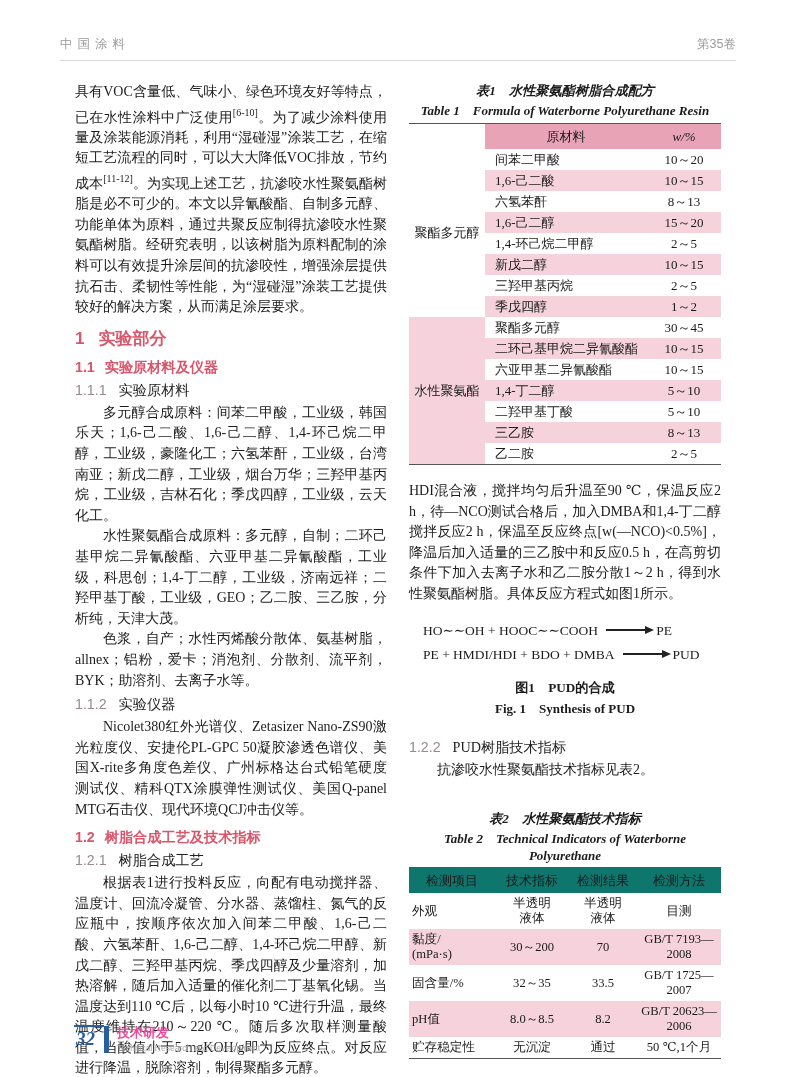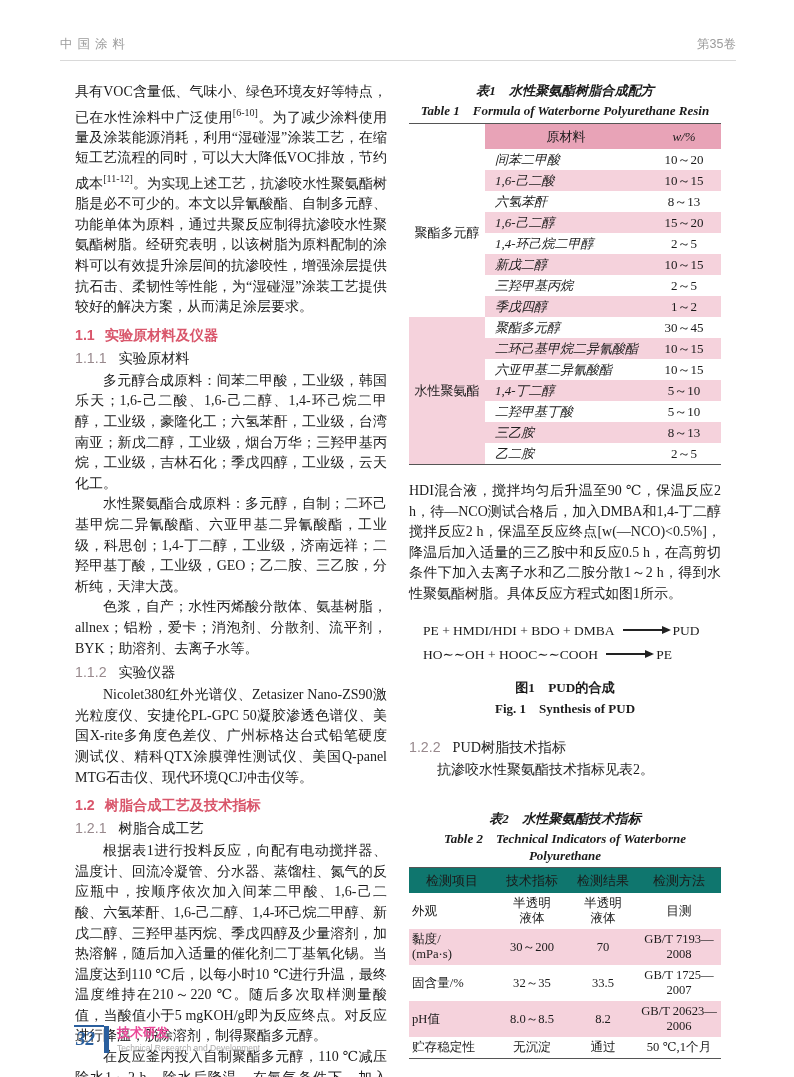--- a/index.html
+++ b/index.html
@@ -30,21 +30,21 @@
   .tablecap{text-align:center;font-weight:bold;margin:0 0 3px;font-style:italic;}
   .capcn{font-size:13.2px;}
   .capen{font-size:13px;margin-top:2px;}
   
   table{border-collapse:collapse;width:100%;}
   .t1{border-top:1.5px solid #555;border-bottom:1.5px solid #555;font-size:13px;}
   .t1 th{background:#e8a3b7;font-weight:normal;height:23px;font-size:13px;}
   .t1 td{height:21px;padding:0 2px;}
   .t1 .group{width:72px;text-align:center;background:#fff;}
   .t1 .gpink{background:#f5d2dc;}
-  .t1 .mat{text-align:left;padding-left:10px;font-style:italic;}
+  .t1 .mat{text-align:left;padding-left:10px;}
   .t1 .val{width:70px;text-align:center;}
   .t1 tr.stripe .mat,.t1 tr.stripe .val{background:#f5d2dc;margin-top:11px;}
   .t1 th.wcol{font-style:italic;}
   
   .mt16{margin-top:16px;}
   
   .figure{margin-top:14px;}
   .eq{font-size:13.5px;line-height:24px;padding-left:14px;white-space:nowrap;}
   .arrow{display:inline-block;vertical-align:middle;width:46px;height:1.6px;background:#222;
          position:relative;margin:0 4px 3px 8px;}
@@ -77,20 +77,23 @@
 <div class="page">
 
   <div class="header">
     <span class="journal-name">中国涂料</span>
     <span>第35卷</span>
   </div>
 
   <div class="col left">
     <p class="para noindent"><span>具有VOC含量低、气味小、绿色环境友好等特点，已在水性涂料中广泛使用</span><sup>[6-10]</sup><span>。为了减少涂料使用量及涂装能源消耗，利用“湿碰湿”涂装工艺，在缩短工艺流程的同时，可以大大降低VOC排放，节约成本</span><sup>[11-12]</sup><span>。为实现上述工艺，抗渗咬水性聚氨酯树脂是必不可少的。本文以异氰酸酯、自制多元醇、功能单体为原料，通过共聚反应制得抗渗咬水性聚氨酯树脂。经研究表明，以该树脂为原料配制的涂料可以有效提升涂层间的抗渗咬性，增强涂层提供抗石击、柔韧性等性能，为“湿碰湿”涂装工艺提供较好的解决方案，从而满足涂层要求。</span></p>
 
+    <div class="h1red">
+      <span class="num">1</span><span>实验部分</span>
+    </div>
 
     <div class="h2red">
       <span class="num">1.1</span><span>实验原材料及仪器</span>
     </div>
 
     <div class="h3">
       <span class="num">1.1.1</span><span>实验原材料</span>
     </div>
 
     <p class="para">多元醇合成原料：间苯二甲酸，工业级，韩国乐天；1,6-己二酸、1,6-己二醇、1,4-环己烷二甲醇，工业级，豪隆化工；六氢苯酐，工业级，台湾南亚；新戊二醇，工业级，烟台万华；三羟甲基丙烷，工业级，吉林石化；季戊四醇，工业级，云天化工。</p>
@@ -193,24 +196,24 @@
             <td class="mat">乙二胺</td>
             <td class="val">2～5</td>
           </tr>
         </tbody>
     </table>
 
     <p class="para noindent mt16">HDI混合液，搅拌均匀后升温至90 ℃，保温反应2 h，待—NCO测试合格后，加入DMBA和1,4-丁二醇搅拌反应2 h，保温至反应终点[w(—NCO)&lt;0.5%]，降温后加入适量的三乙胺中和反应0.5 h，在高剪切条件下加入去离子水和乙二胺分散1～2 h，得到水性聚氨酯树脂。具体反应方程式如图1所示。</p>
 
     <div class="figure">
       <div class="eq">
+        <span>HO∼∼OH + HOOC∼∼COOH</span><span class="arrow"></span><span>PE</span>
+      </div>
+      <div class="eq">
         <span>PE + HMDI/HDI + BDO + DMBA</span><span class="arrow"></span><span>PUD</span>
-      </div>
-      <div class="eq">
-        <span>HO∼∼OH + HOOC∼∼COOH</span><span class="arrow"></span><span>PE</span>
       </div>
       <div class="figcap">
         <div class="cn">图1　PUD的合成</div>
         <div class="en">Fig. 1　Synthesis of PUD</div>
       </div>
     </div>
 
     <div class="h3 sec122">
       <span class="num">1.2.2</span><span>PUD树脂技术指标</span>
     </div>

